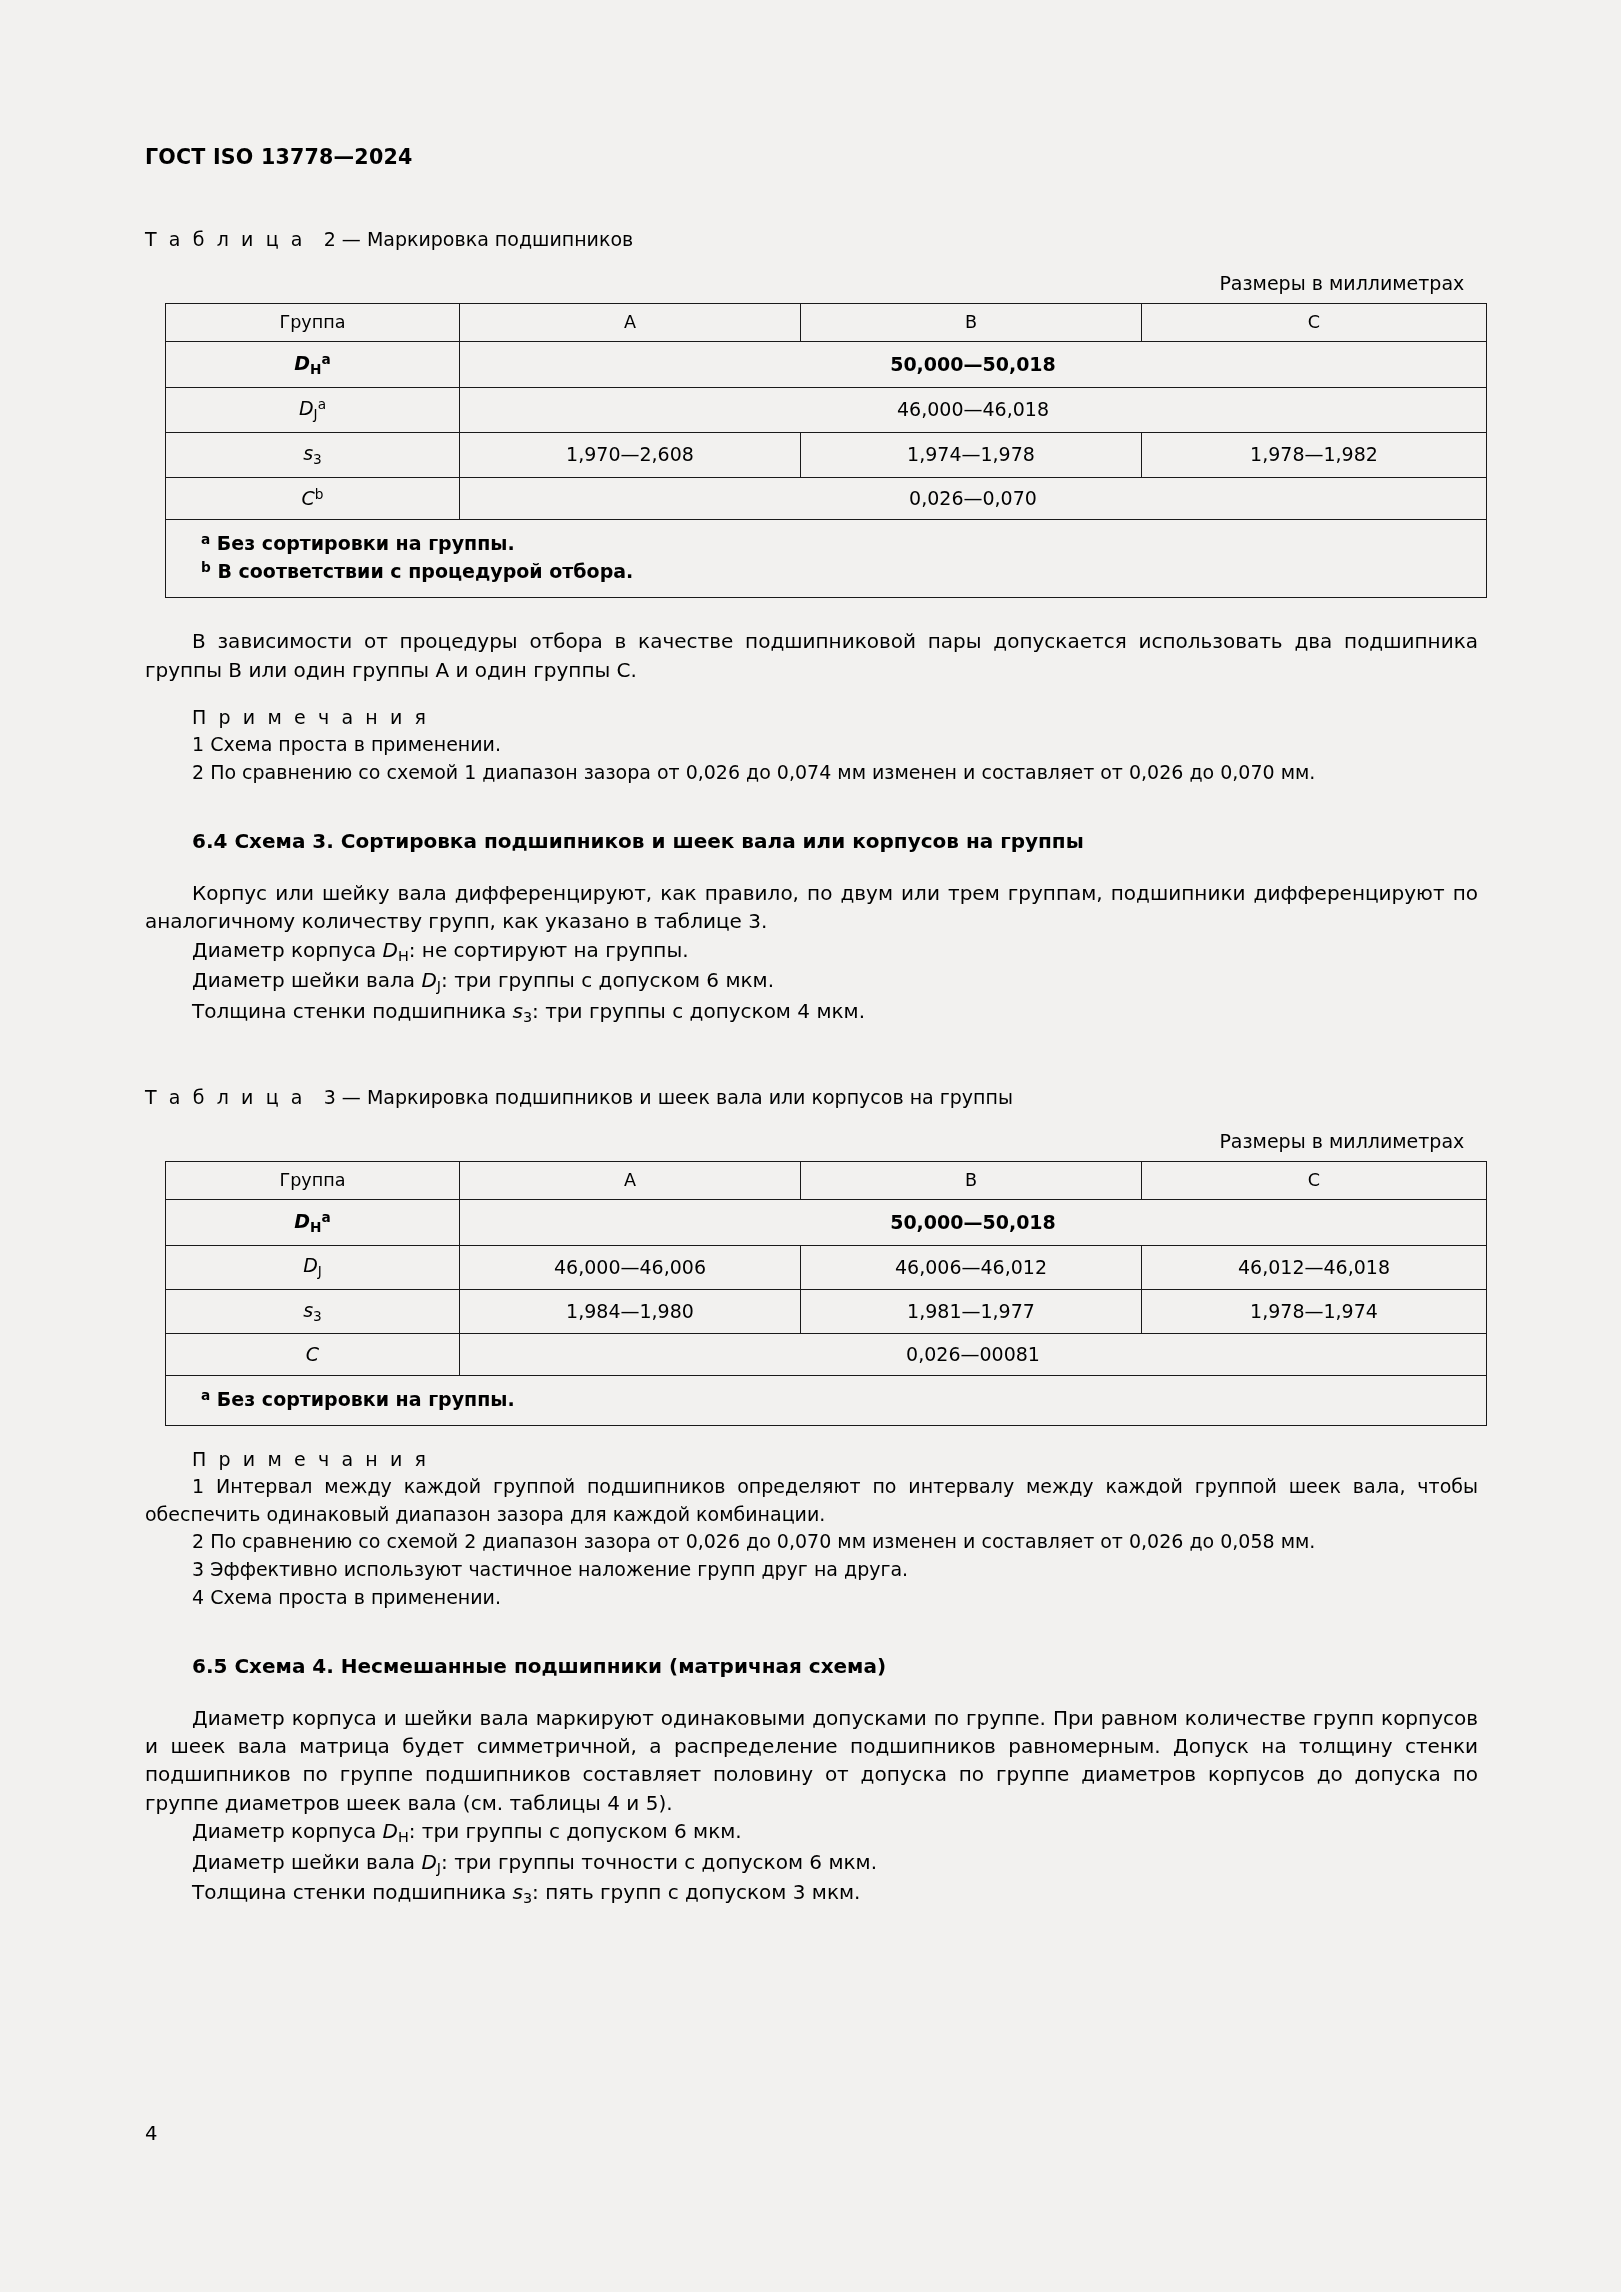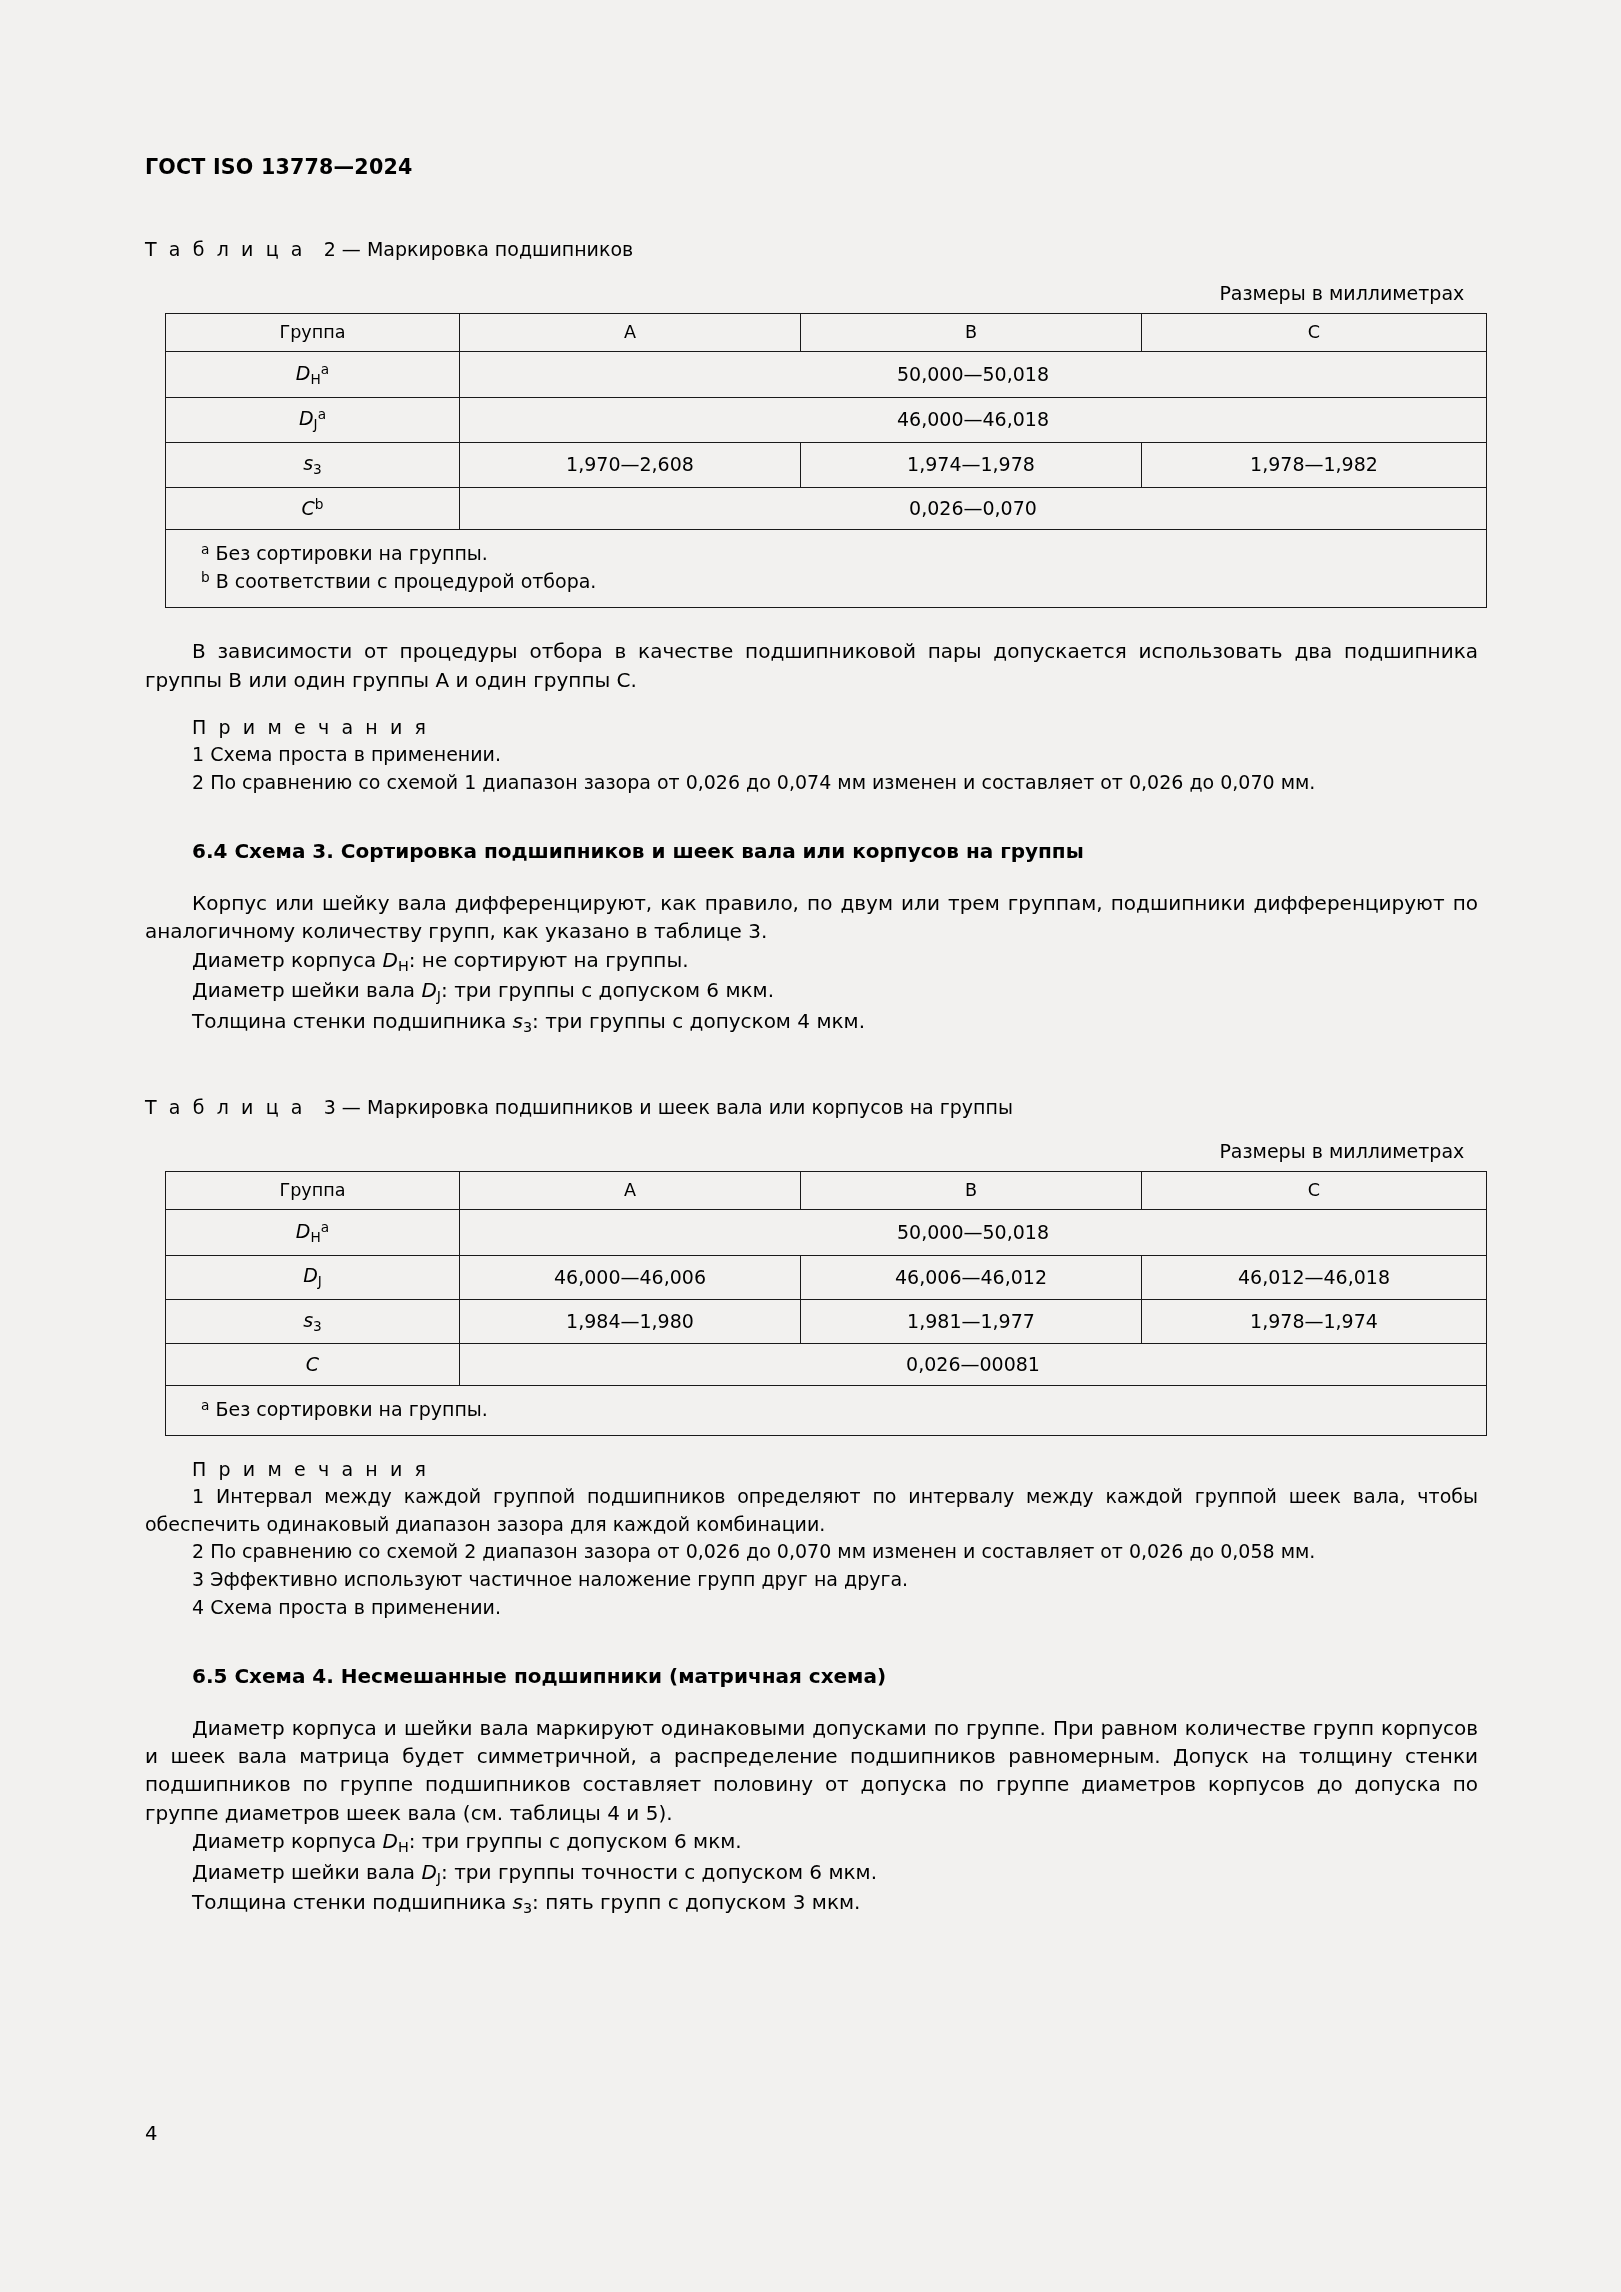--- a/index.html
+++ b/index.html
@@ -16,21 +16,21 @@
     width: 1621px;
     height: 2293px;
     background: #f2f1ef;
     box-sizing: border-box;
     padding: 0;
     overflow: hidden;
   }
   .content {
     position: absolute;
     left: 145px;
-    top: 10px;
+    top: 0;
     width: 1333px;
   }
   .doc-header {
     font-size: 20.6px;
     font-weight: bold;
     letter-spacing: 0.2px;
     padding-top: 145px;
     padding-bottom: 0;
   }
   .table-caption {
@@ -64,21 +64,21 @@
   }
   table.gost td.hdr {
     font-size: 17.6px;
     padding: 7.8px 3.9px 8.8px 3.9px;
   }
   table.gost td.notes {
     text-align: left;
     padding: 9.8px 9.8px 11.8px 35px;
     line-height: 1.45;
   }
-  .heavy-top td { border-top-width: 2.4px; }
+  .heavy-top td { border-top-width: 2.4px; font-weight: bold; }
   .ital { font-style: italic; }
   sub { font-size: 0.72em; vertical-align: -0.28em; font-style: normal;}
   sup { font-size: 0.72em; vertical-align: 0.45em; font-style: normal;}
   p.body {
     font-size: 20px;
     line-height: 1.42;
     margin: 0;
     text-align: justify;
   }
   .para-block {

